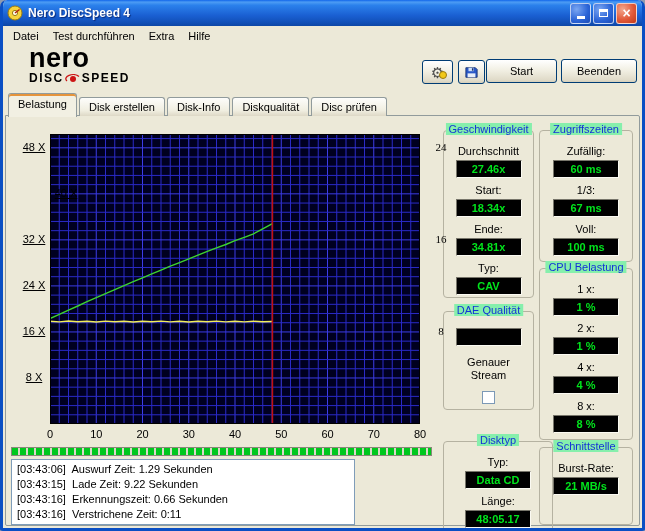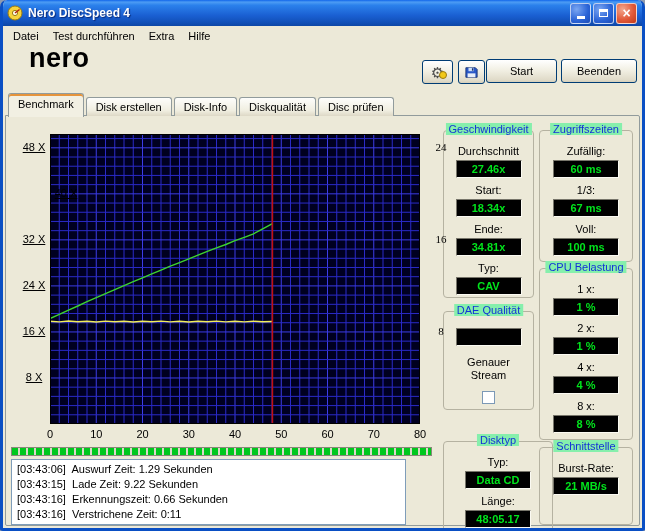--- a/index.html
+++ b/index.html
@@ -46,21 +46,21 @@
   .frame{position:absolute;left:2px;top:115px;width:635px;height:411px;box-sizing:border-box;
     border:1px solid #919B9C;background:#ECE9D8;border-radius:0 2px 2px 2px;}
   
   #chart-svg{position:absolute;left:47px;top:134px;width:370px;height:290px;z-index:2;}
   .ylab{position:absolute;width:42px;left:10px;text-align:center;z-index:2;text-decoration:underline;}
   .yrlab{position:absolute;left:423px;width:30px;text-align:center;z-index:2;font-family:Liberation Serif, serif;}
   .xlab{position:absolute;top:428px;width:26px;text-align:center;z-index:2;}
   #progress{position:absolute;left:8px;top:447px;width:421px;height:9px;box-sizing:border-box;
     border:1px solid #8a887a;
     background:repeating-linear-gradient(90deg,var(--progress,#00c81e) 0 6px,#dcd8c8 6px 8px);}
-  #logbox{position:absolute;left:8px;top:459px;width:395px;height:66px;box-sizing:border-box;background:#fff;
+  #logbox{position:absolute;left:8px;top:459px;width:344px;height:66px;box-sizing:border-box;background:#fff;
     border:1px solid #7F9DB9;padding:2px 5px;overflow:hidden;z-index:2;}
   .log-line{white-space:pre;line-height:15px;}
   
   .group{position:absolute;box-sizing:border-box;border:1px solid #B5B2A1;border-radius:4px;z-index:2;}
   .gtitle{position:absolute;top:-8px;left:50%;transform:translateX(-50%);background:#86efac;padding:0 3px;
     color:var(--ptitle,#1433d6);white-space:nowrap;}
   .fields{display:flex;flex-direction:column;padding-top:8px;}
   .flabel{text-align:center;margin-top:6px;line-height:13px;}
   .lcd{width:64px;height:16px;margin:2px auto 0;background:#000;color:var(--led,#00e41c);
     font-weight:bold;font-size:11px;display:flex;align-items:center;justify-content:center;
@@ -96,40 +96,48 @@
 
   <div class="menubar" id="menubar">
       <div class="menu-item">Datei</div>
       <div class="menu-item">Test durchführen</div>
       <div class="menu-item">Extra</div>
       <div class="menu-item">Hilfe</div>
     </div>
 
   <div class="logo">
     <div class="logo-nero">nero</div>
+    <div class="logo-bottom">
+      <span>DISC</span>
+      <svg width="16" height="12" viewBox="0 0 16 12" style="margin:0 1px">
+        <circle cx="8" cy="7" r="3" fill="#cc1414"></circle>
+        <path d="M2 9 A 7 4 0 0 1 14 4.5" stroke="#cc1414" fill="none" stroke-width="1.3"></path>
+      </svg>
+      <span>SPEED</span>
+    </div>
   </div>
 
 
   <button class="xpbtn" style="left:419px;top:60px;width:31px;height:24px;position:absolute">
     <span style="font-size:15px;color:#4a4a4a;line-height:1">⚙</span>
     <span class="gear-dot"></span>
   </button>
   <button class="xpbtn" style="left:455px;top:60px;width:27px;height:24px">
     <svg width="15" height="15" viewBox="0 0 15 15">
       <path d="M1 2 h11 l2 2 v9 h-13 z" fill="#2b59c8" stroke="#16306e"></path>
       <rect x="4" y="2" width="6" height="4" fill="#cfe0f8"></rect>
       <rect x="8" y="2.6" width="1.6" height="2.8" fill="#16306e"></rect>
       <rect x="3" y="8.5" width="9" height="4.5" fill="#e8eef8"></rect>
     </svg>
   </button>
   <button class="xpbtn" style="left:483px;top:59px;width:71px;height:24px">Start</button>
   <button class="xpbtn" style="left:558px;top:59px;width:76px;height:24px">Beenden</button>
 
   <div class="tabs" id="tabs">
-      <div class="tab selected">Benchmark</div>
+      <div class="tab selected">Belastung</div>
       <div class="tab">Disk erstellen</div>
       <div class="tab">Disk-Info</div>
       <div class="tab">Diskqualität</div>
       <div class="tab">Disc prüfen</div>
     </div>
   <div class="frame"></div>
 
   <svg id="chart-svg" viewBox="0 0 370 290">
       <rect x="0" y="0" width="370" height="290" fill="#000020"></rect>
       <line x1="9.25" y1="0" x2="9.25" y2="290" stroke="#2a2ac8" stroke-width="1"></line>

